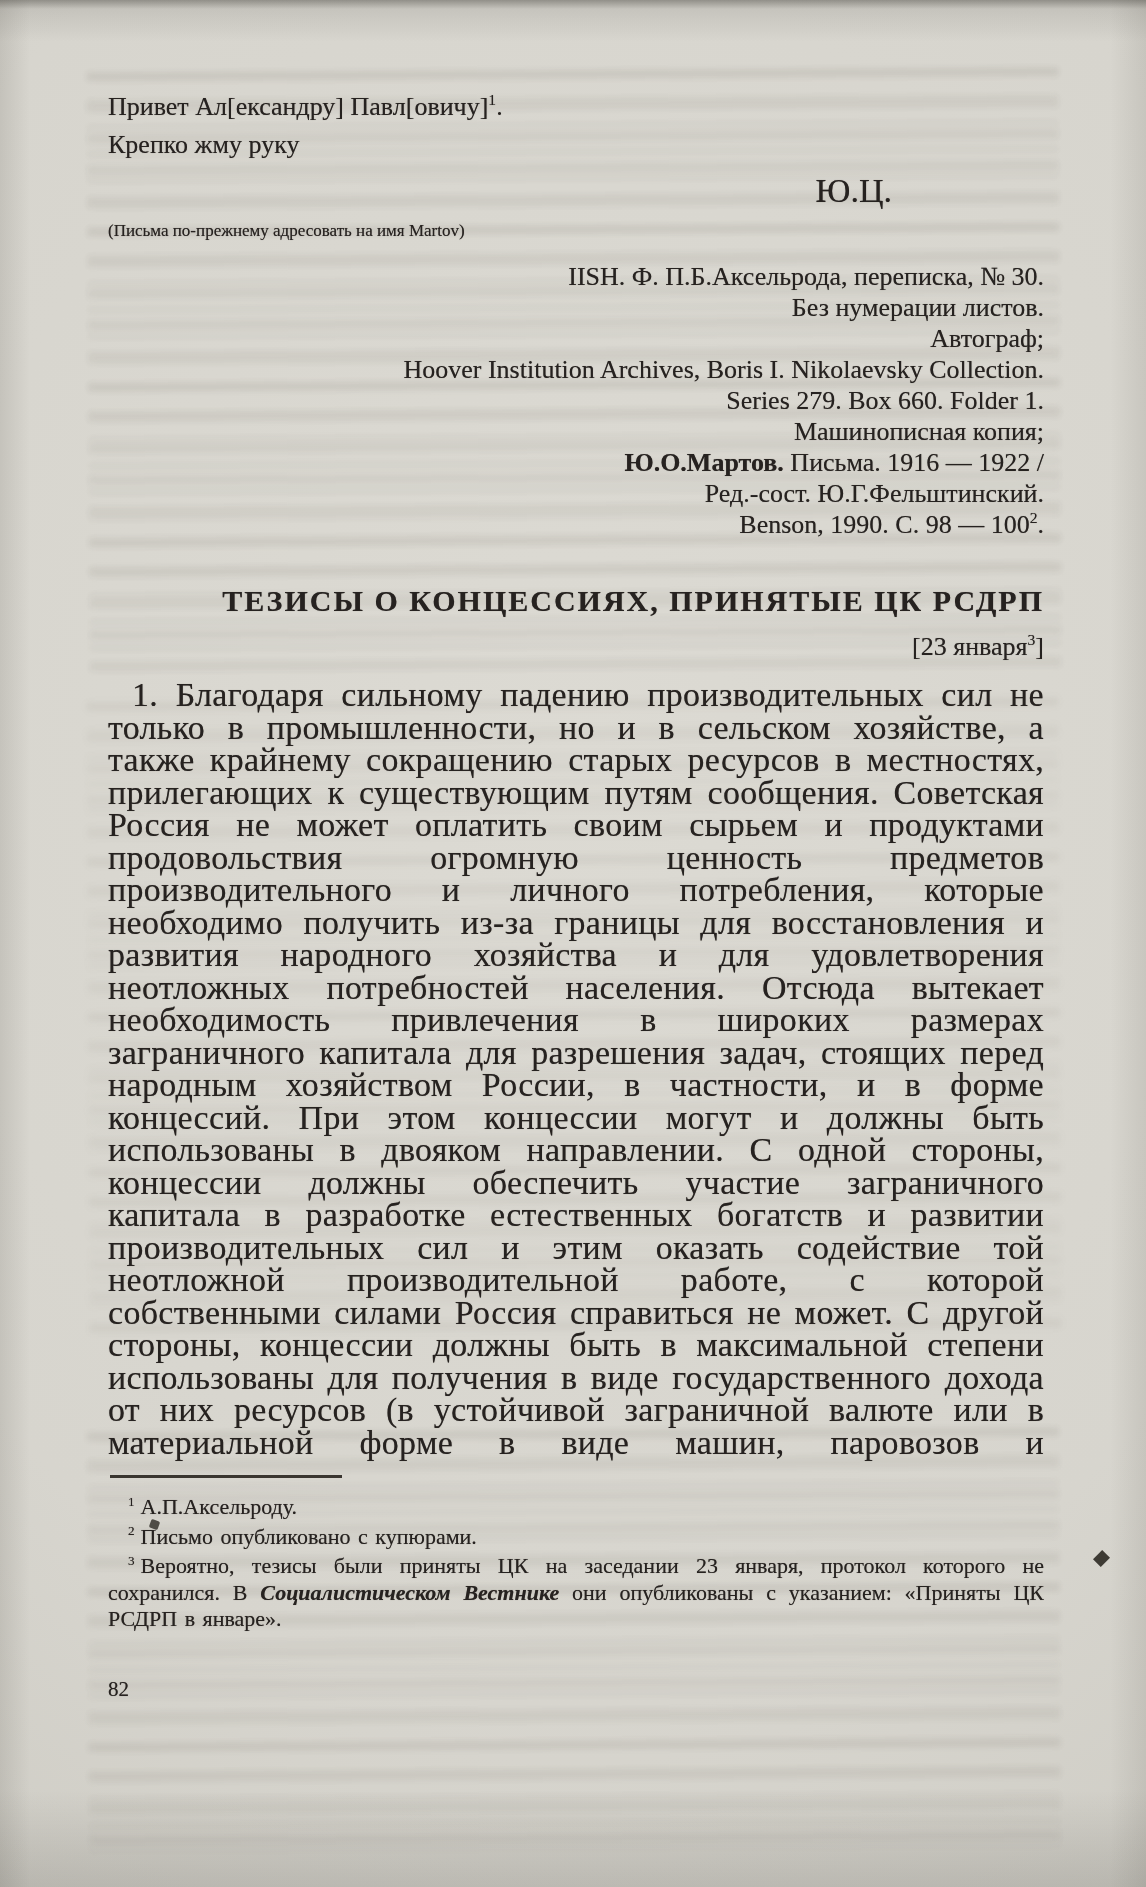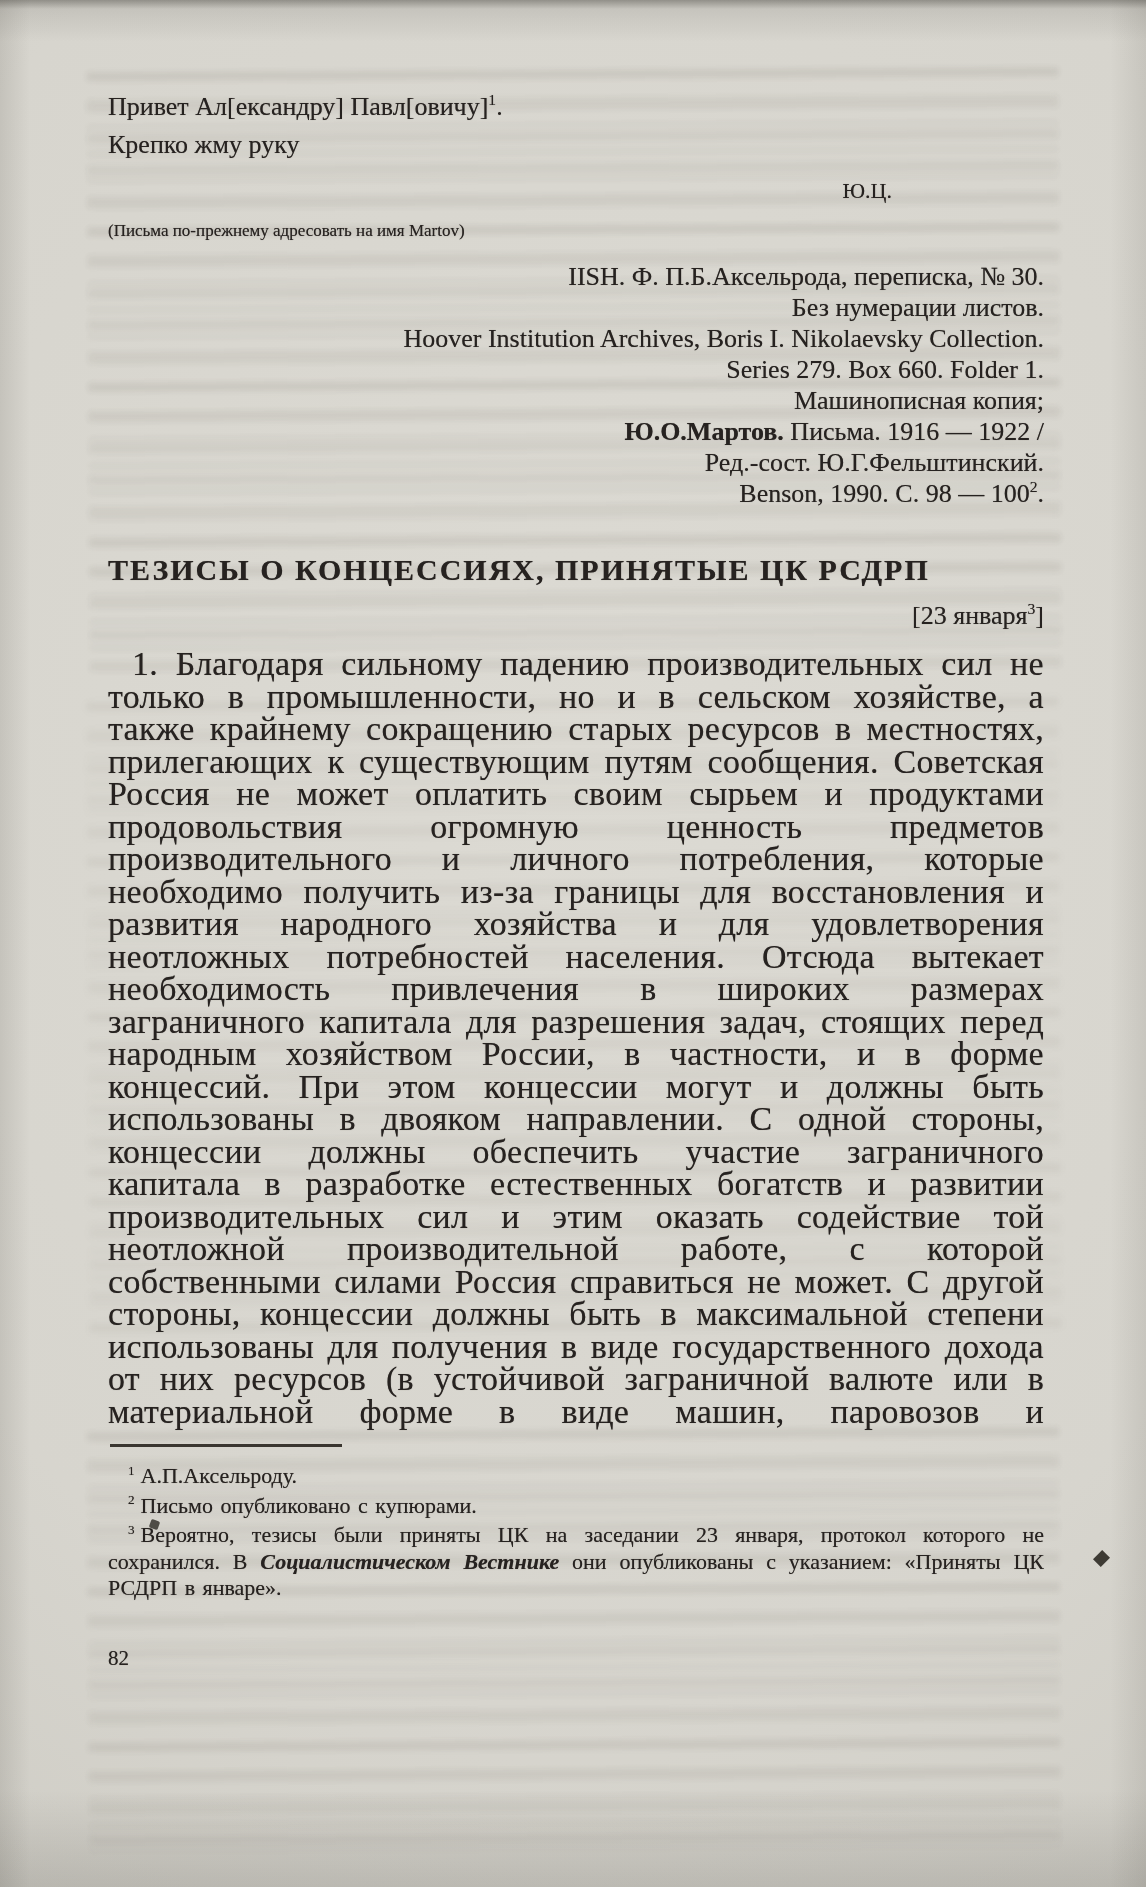--- a/index.html
+++ b/index.html
@@ -53,21 +53,21 @@
     font-size: 0.6em;
     line-height: 0;
     vertical-align: super;
   }
   .letter-head p {
     font-size: 26px;
     line-height: 38px;
   }
   .signature {
     margin-top: 12px;
-    font-size: 22px;
+    font-size: 34px;
     line-height: 30px;
     text-align: right;
     padding-right: 152px;
   }
   .postscript {
     margin-top: 10px;
     font-size: 17px;
     line-height: 30px;
   }
   .source {
@@ -75,21 +75,21 @@
     text-align: right;
     font-size: 26px;
     line-height: 31px;
   }
   .source .book-author { font-weight: bold; }
   .doc-title {
     margin-top: 44px;
     font-size: 30px;
     font-weight: bold;
     letter-spacing: 2px;
-    text-align: left;
+    text-align: right;
     white-space: nowrap;
   }
   .doc-date {
     margin-top: 14px;
     font-size: 26px;
     line-height: 30px;
     text-align: right;
   }
   .body-text {
     margin-top: 17px;
@@ -141,20 +141,21 @@
       <p>Крепко жму руку</p>
     </div>
 
     <p class="signature">Ю.Ц.</p>
 
     <p class="postscript">(Письма по-прежнему адресовать на имя Martov)</p>
 
     <div class="source">
       <div>IISH. Ф. П.Б.Аксельрода, переписка, № 30.</div>
       <div>Без нумерации листов.</div>
+      <div>Автограф;</div>
       <div>Hoover Institution Archives, Boris I. Nikolaevsky Collection.</div>
       <div>Series 279. Box 660. Folder 1.</div>
       <div>Машинописная копия;</div>
       <div><span class="book-author">Ю.О.Мартов.</span><span> Письма. 1916 — 1922 /</span></div>
       <div>Ред.-сост. Ю.Г.Фельштинский.</div>
       <div><span>Benson, 1990. С. 98 — 100</span><sup>2</sup><span>.</span></div>
     </div>
 
     <h1 class="doc-title">ТЕЗИСЫ О КОНЦЕССИЯХ, ПРИНЯТЫЕ ЦК РСДРП</h1>
 

